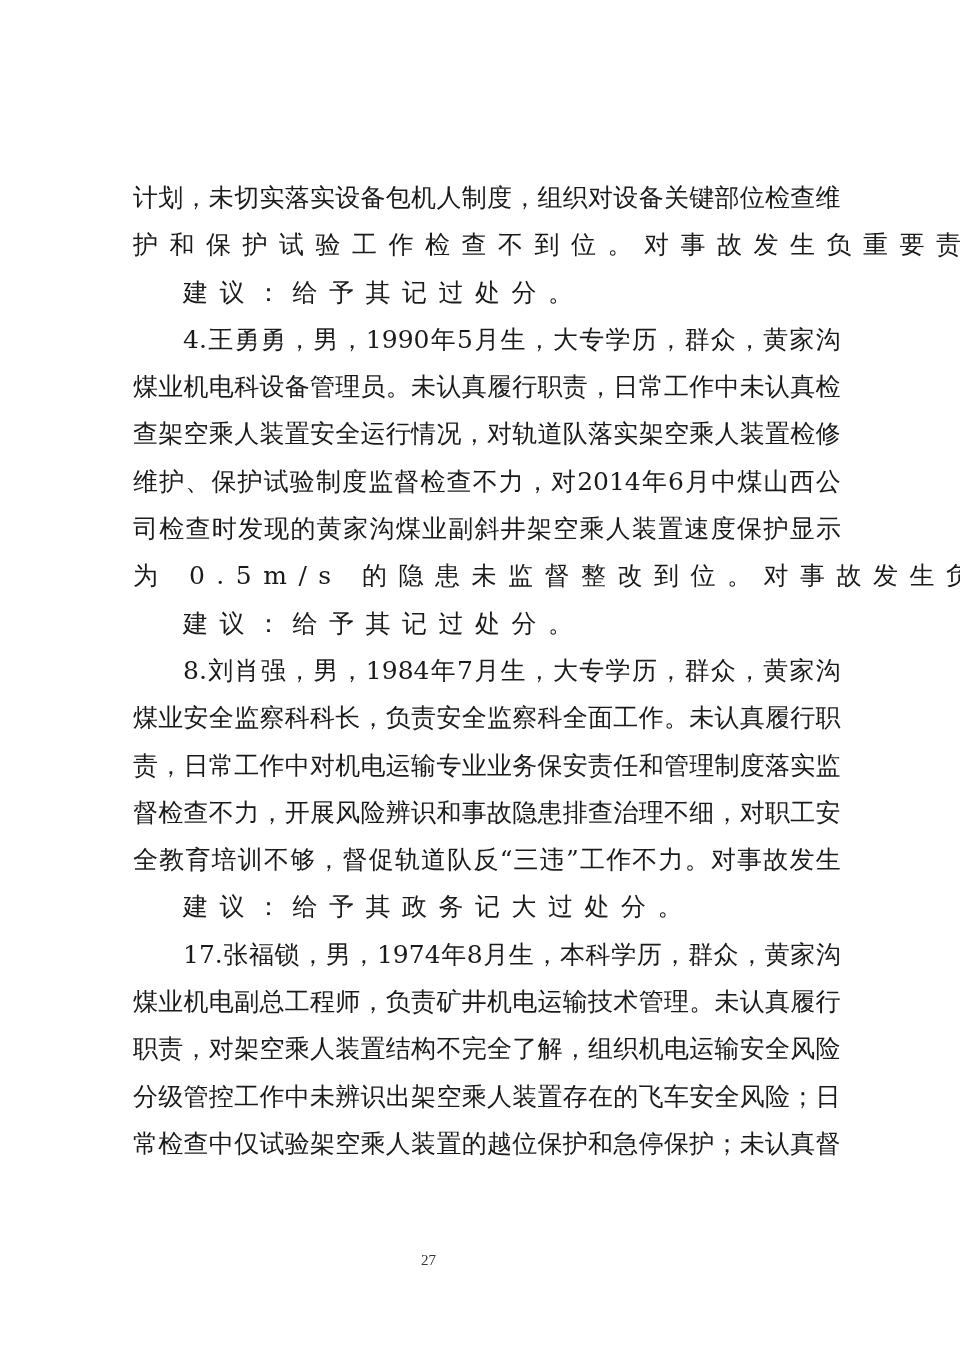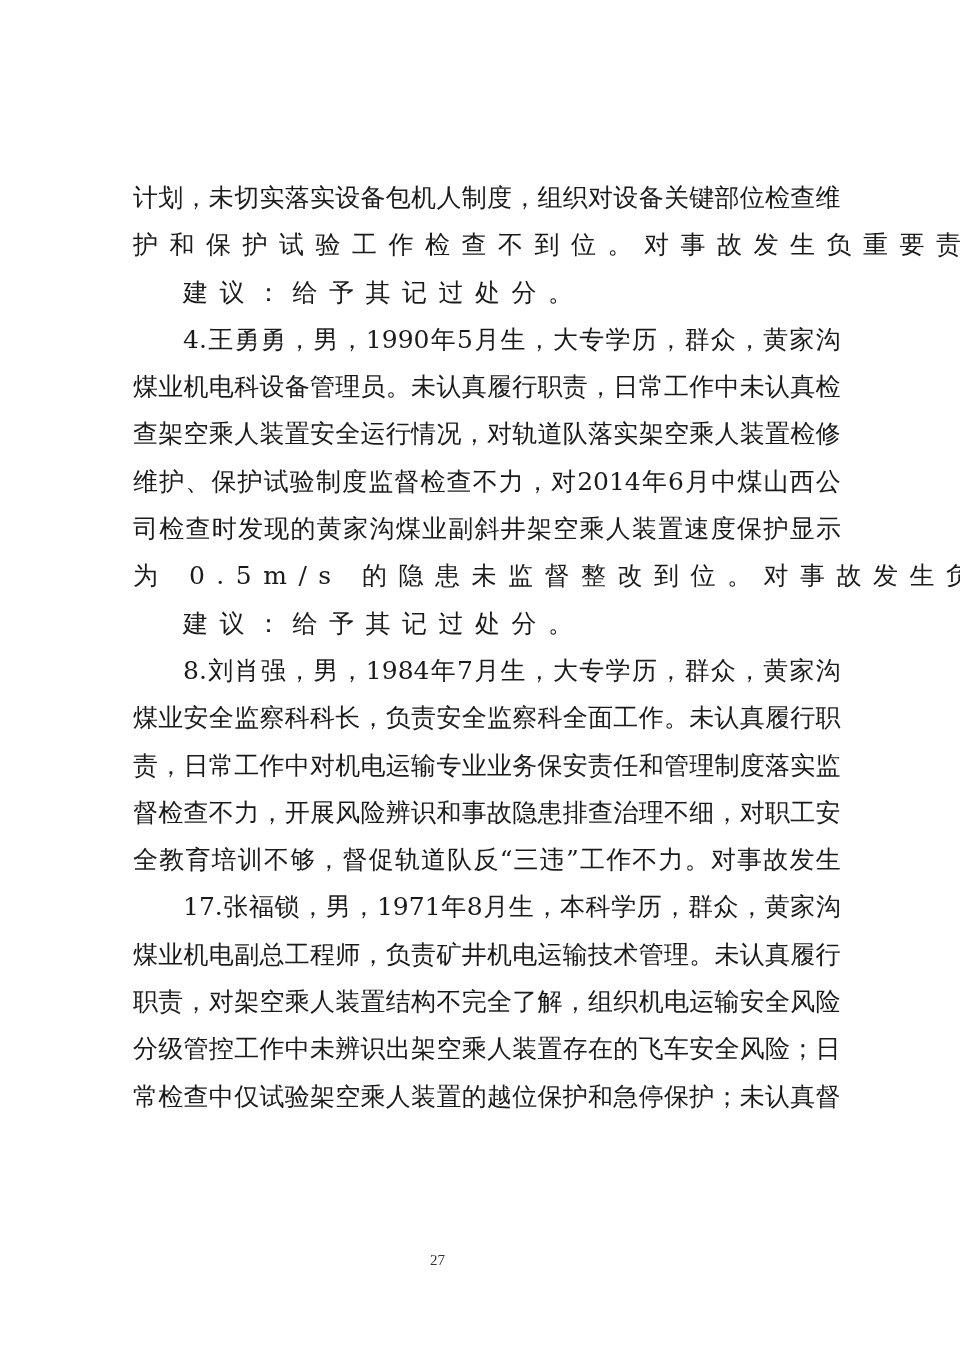--- a/index.html
+++ b/index.html
@@ -43,21 +43,21 @@
     }
     .line.indent {
       padding-left: 50px;
       text-align: center;
     }
     .line span.ch {
       display: inline-block;
     }
     .page-number {
       position: absolute;
-      left: 9px;
+      left: 0;
       width: 857px;
       top: 1252px;
       text-align: center;
       font-family: "Liberation Serif", serif;
       font-size: 15px;
       color: #333;
     }
   </style>
 </head>
 <body>
@@ -380,29 +380,30 @@
         <span class="ch">作</span>
         <span class="ch">不</span>
         <span class="ch">力</span>
         <span class="ch">。</span>
         <span class="ch">对</span>
         <span class="ch">事</span>
         <span class="ch">故</span>
         <span class="ch">发</span>
         <span class="ch">生</span>
       </div>
+      <div class="line indent last">建议：给予其政务记大过处分。</div>
       <div class="line indent">
         <span class="ch">17.</span>
         <span class="ch">张</span>
         <span class="ch">福</span>
         <span class="ch">锁</span>
         <span class="ch">，</span>
         <span class="ch">男</span>
         <span class="ch">，</span>
-        <span class="ch">1971</span>
+        <span class="ch">1974</span>
         <span class="ch">年</span>
         <span class="ch">8</span>
         <span class="ch">月</span>
         <span class="ch">生</span>
         <span class="ch">，</span>
         <span class="ch">本</span>
         <span class="ch">科</span>
         <span class="ch">学</span>
         <span class="ch">历</span>
         <span class="ch">，</span>

